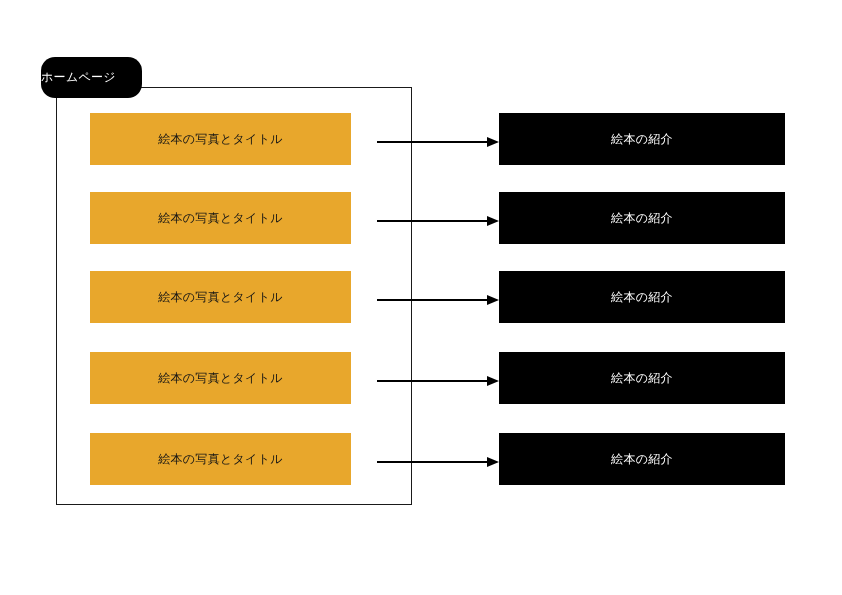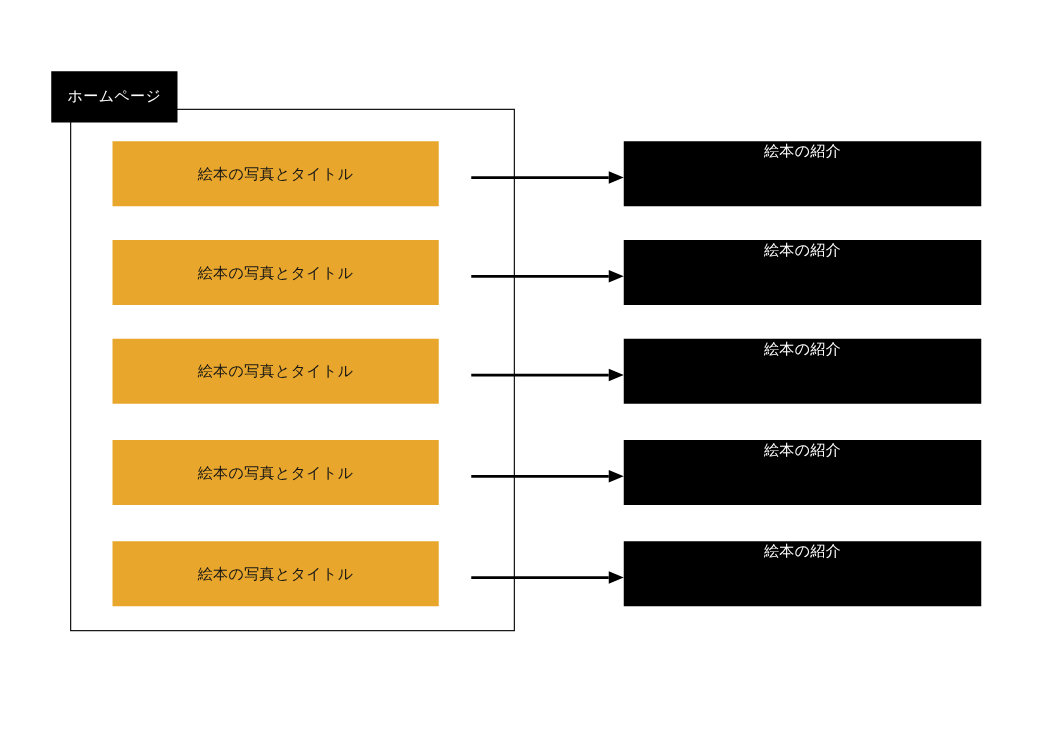--- a/index.html
+++ b/index.html
@@ -32,25 +32,25 @@
   #home-node {
     position: absolute;
     left: 41px;
     top: 57px;
     width: 101px;
     height: 41px;
     background: #000000;
     color: #ffffff;
     display: flex;
     align-items: center;
-    justify-content: center;
     font-size: 12px;
     letter-spacing: 0.3px;
     box-sizing: border-box;
     z-index: 5;
+    border-radius: 14px;
   }
   .row {
     position: absolute;
     left: 0;
     width: 842px;
     height: 52px;
   }
   .card-orange {
     position: absolute;
     left: 90px;
@@ -69,20 +69,21 @@
   }
   .card-black {
     position: absolute;
     left: 499px;
     top: 0;
     width: 286px;
     height: 52px;
     background: #000000;
     color: #ffffff;
     display: flex;
+    align-items: center;
     justify-content: center;
     font-size: 12px;
     letter-spacing: 0.3px;
     box-sizing: border-box;
     z-index: 3;
   }
   .arrow {
     position: absolute;
     left: 377px;
     top: 23px;

